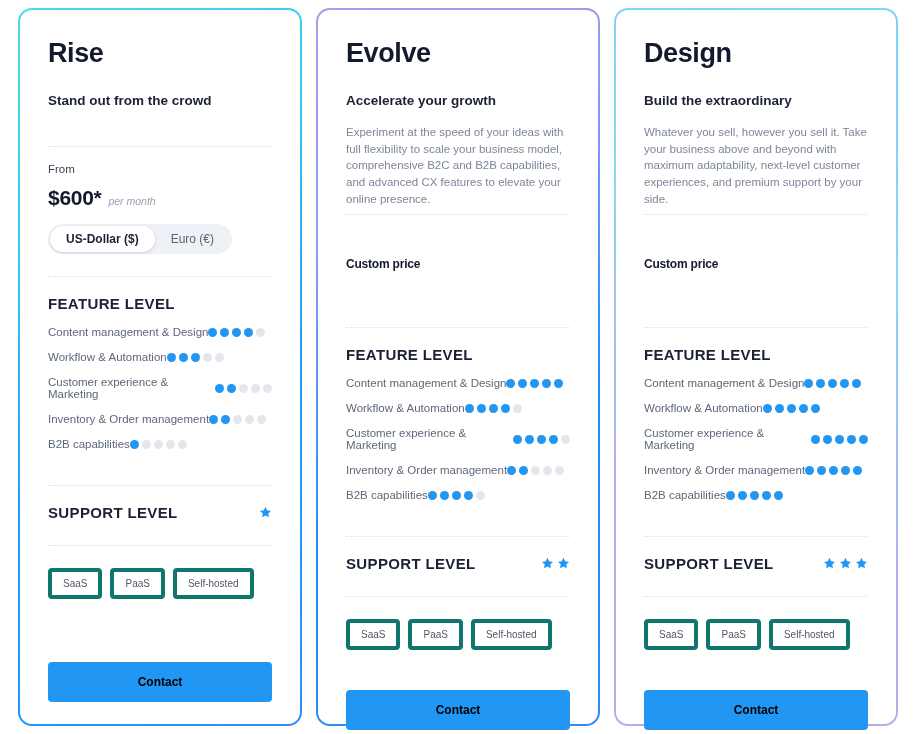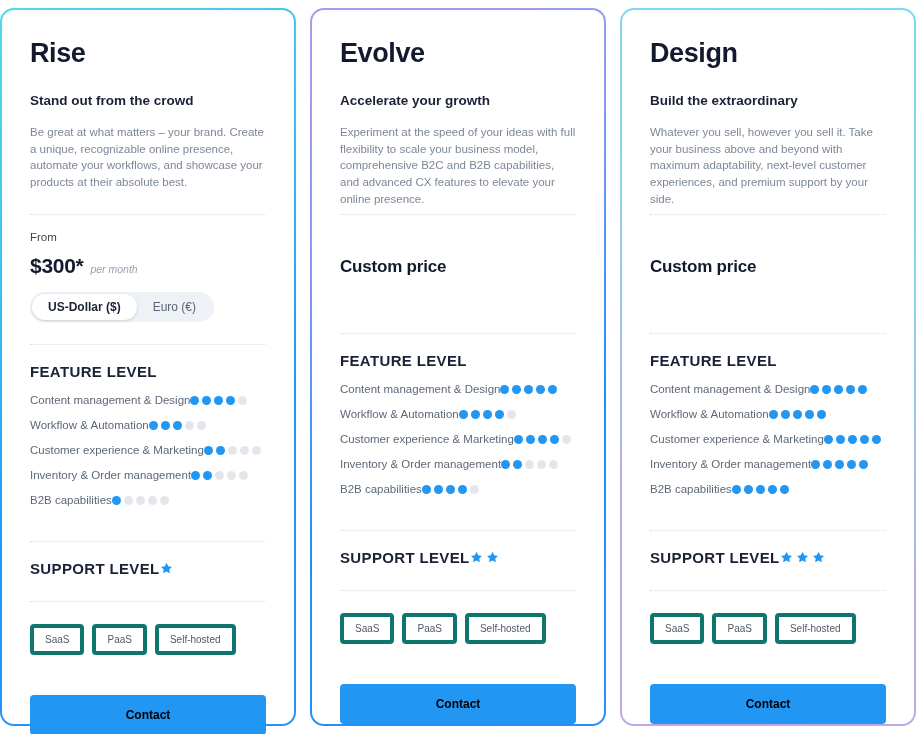--- a/index.html
+++ b/index.html
@@ -8,21 +8,21 @@
     width: 916px;
     height: 734px;
     background: #ffffff;
     font-family: "Liberation Sans", sans-serif;
     overflow: hidden;
   }
 
   .pricing-grid {
     display: flex;
     gap: 14px;
-    padding: 8px 0;
+    padding: 8px 18px;
     height: 734px;
   }
 
   
   .card {
     position: relative;
     flex: 1 1 0;
     border-radius: 14px;
     padding: 2px;
     height: 718px;
@@ -86,21 +86,21 @@
     font-weight: bold;
     color: #131a2e;
     letter-spacing: -0.3px;
   }
   .price-period {
     font-size: 10.5px;
     color: #9aa3b2;
     font-style: italic;
   }
   .custom-price {
-    font-size: 17px;
+    font-size: 12px;
     font-weight: bold;
     color: #131a2e;
     letter-spacing: -0.2px;
   }
 
   
   .currency-toggle {
     display: inline-flex;
     background: #eef1f5;
     border-radius: 20px;
@@ -140,21 +140,21 @@
     color: #5d6878;
   }
   .dots { display: flex; gap: 3px; }
   .dot { width: 9px; height: 9px; border-radius: 50%; background: #e3e7ec; }
   .dot.on { background: #2196f3; }
 
   
   .support-row {
     display: flex;
     align-items: center;
-    justify-content: flex-start;
+    justify-content: space-between;
   }
   .stars { display: flex; gap: 3px; }
   .star { width: 13px; height: 13px; fill: #2196f3; display: block; }
 
   
   .tags { display: flex; gap: 8px; }
   .tag {
     font-size: 10px;
     color: #4f5968;
     border: 4px solid #0f766e;
@@ -183,24 +183,23 @@
   .spacer { flex: 1 1 auto; }
 </style>
 </head>
 <body>
 
 <div class="pricing-grid" id="grid">
     <div class="card card-1">
       <div class="card-inner">
         <div class="plan-name">Rise</div>
         <div class="plan-tagline">Stand out from the crowd</div>
-        <div class="plan-desc">Be great at what matters – your brand. Create a unique, recognizable online presence, automate your workflows, and showcase your products at their absolute best.</div>
         <div class="divider"></div>
         <div class="price-block"><div class="price-from">From</div><div class="price-row">
-            <span class="price-amount">$300*</span>
+            <span class="price-amount">$600*</span>
             <span class="price-period">per month</span>
           </div><div class="currency-toggle">
             <span class="currency-opt active">US-Dollar ($)</span>
             <span class="currency-opt">Euro (€)</span>
           </div></div>
         <div class="divider"></div>
         <div style="padding-top:18px">
           <div class="section-label">FEATURE LEVEL</div>
           <div class="feature-row">
             <span class="feature-name">Content management &amp; Design</span>

